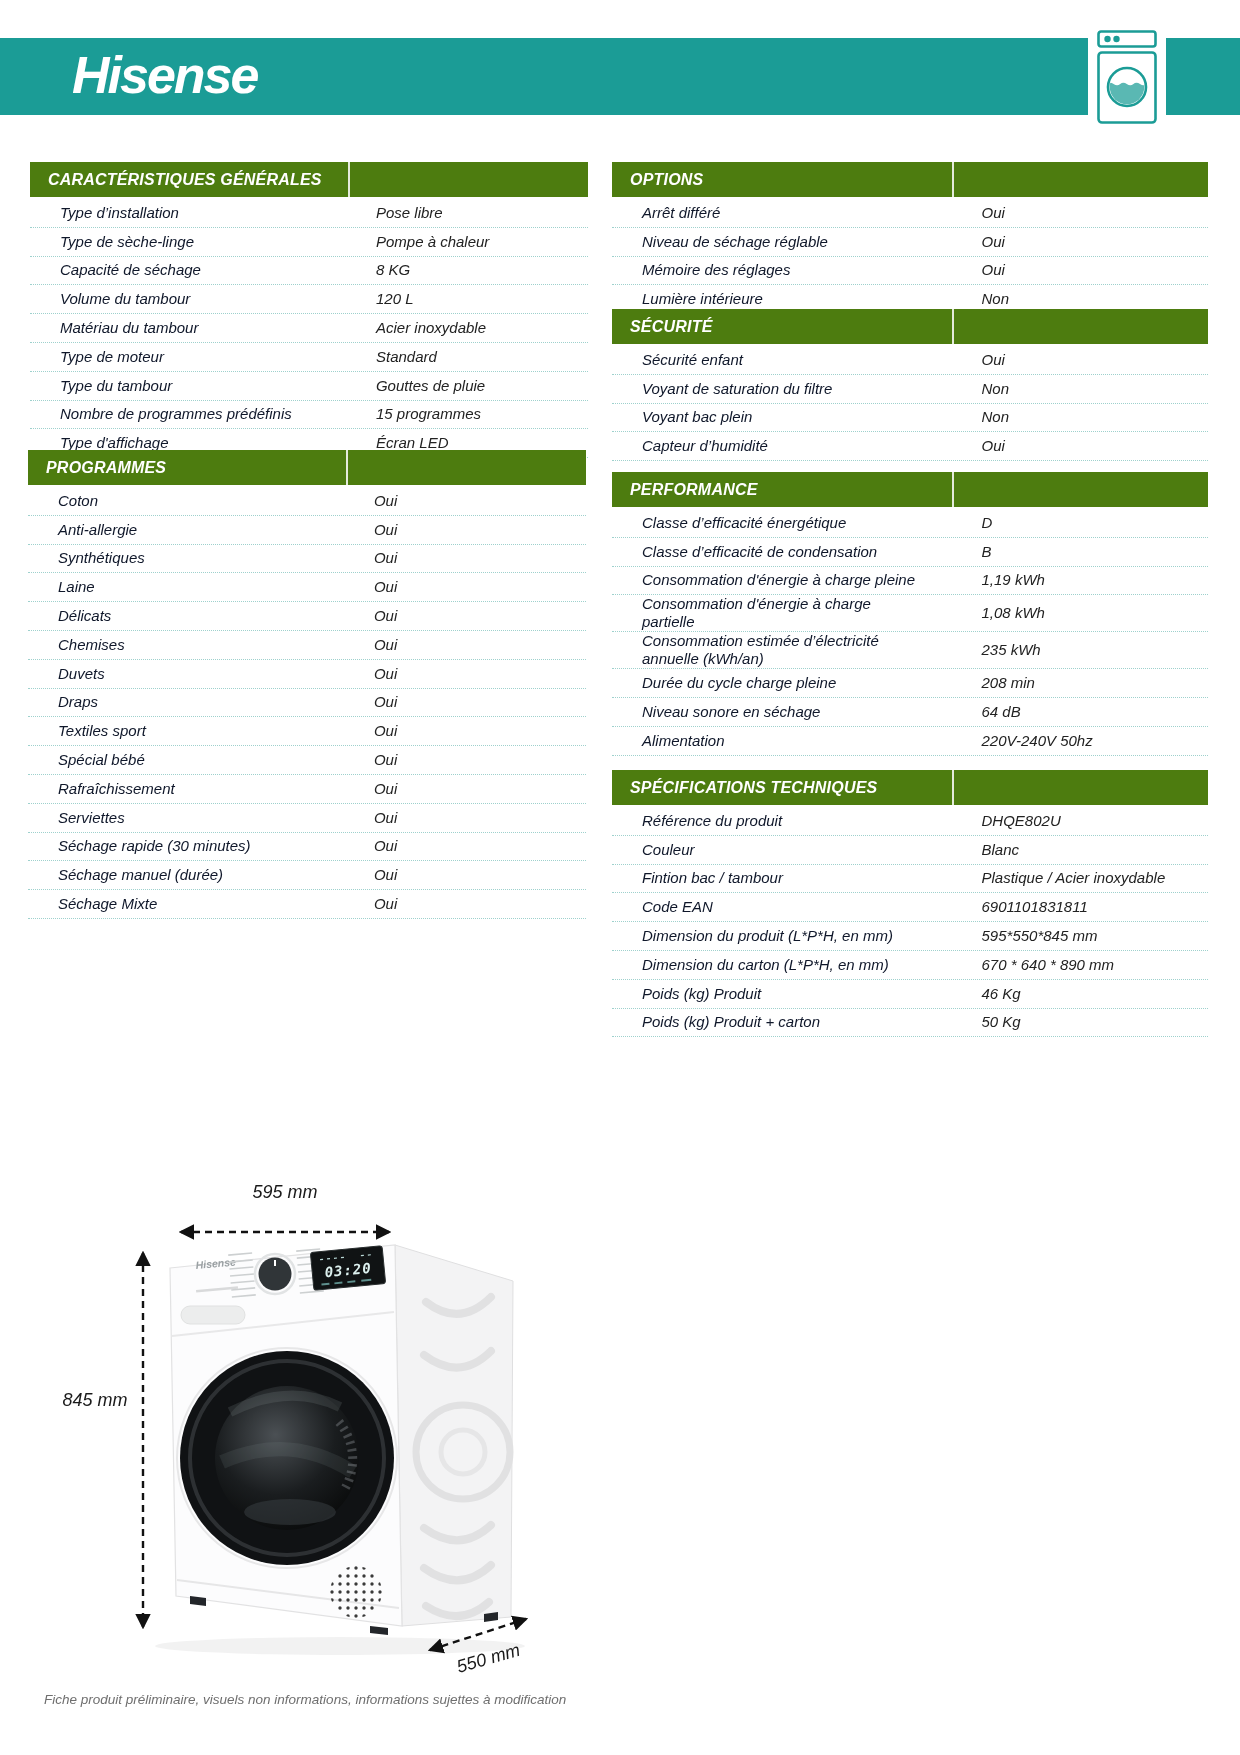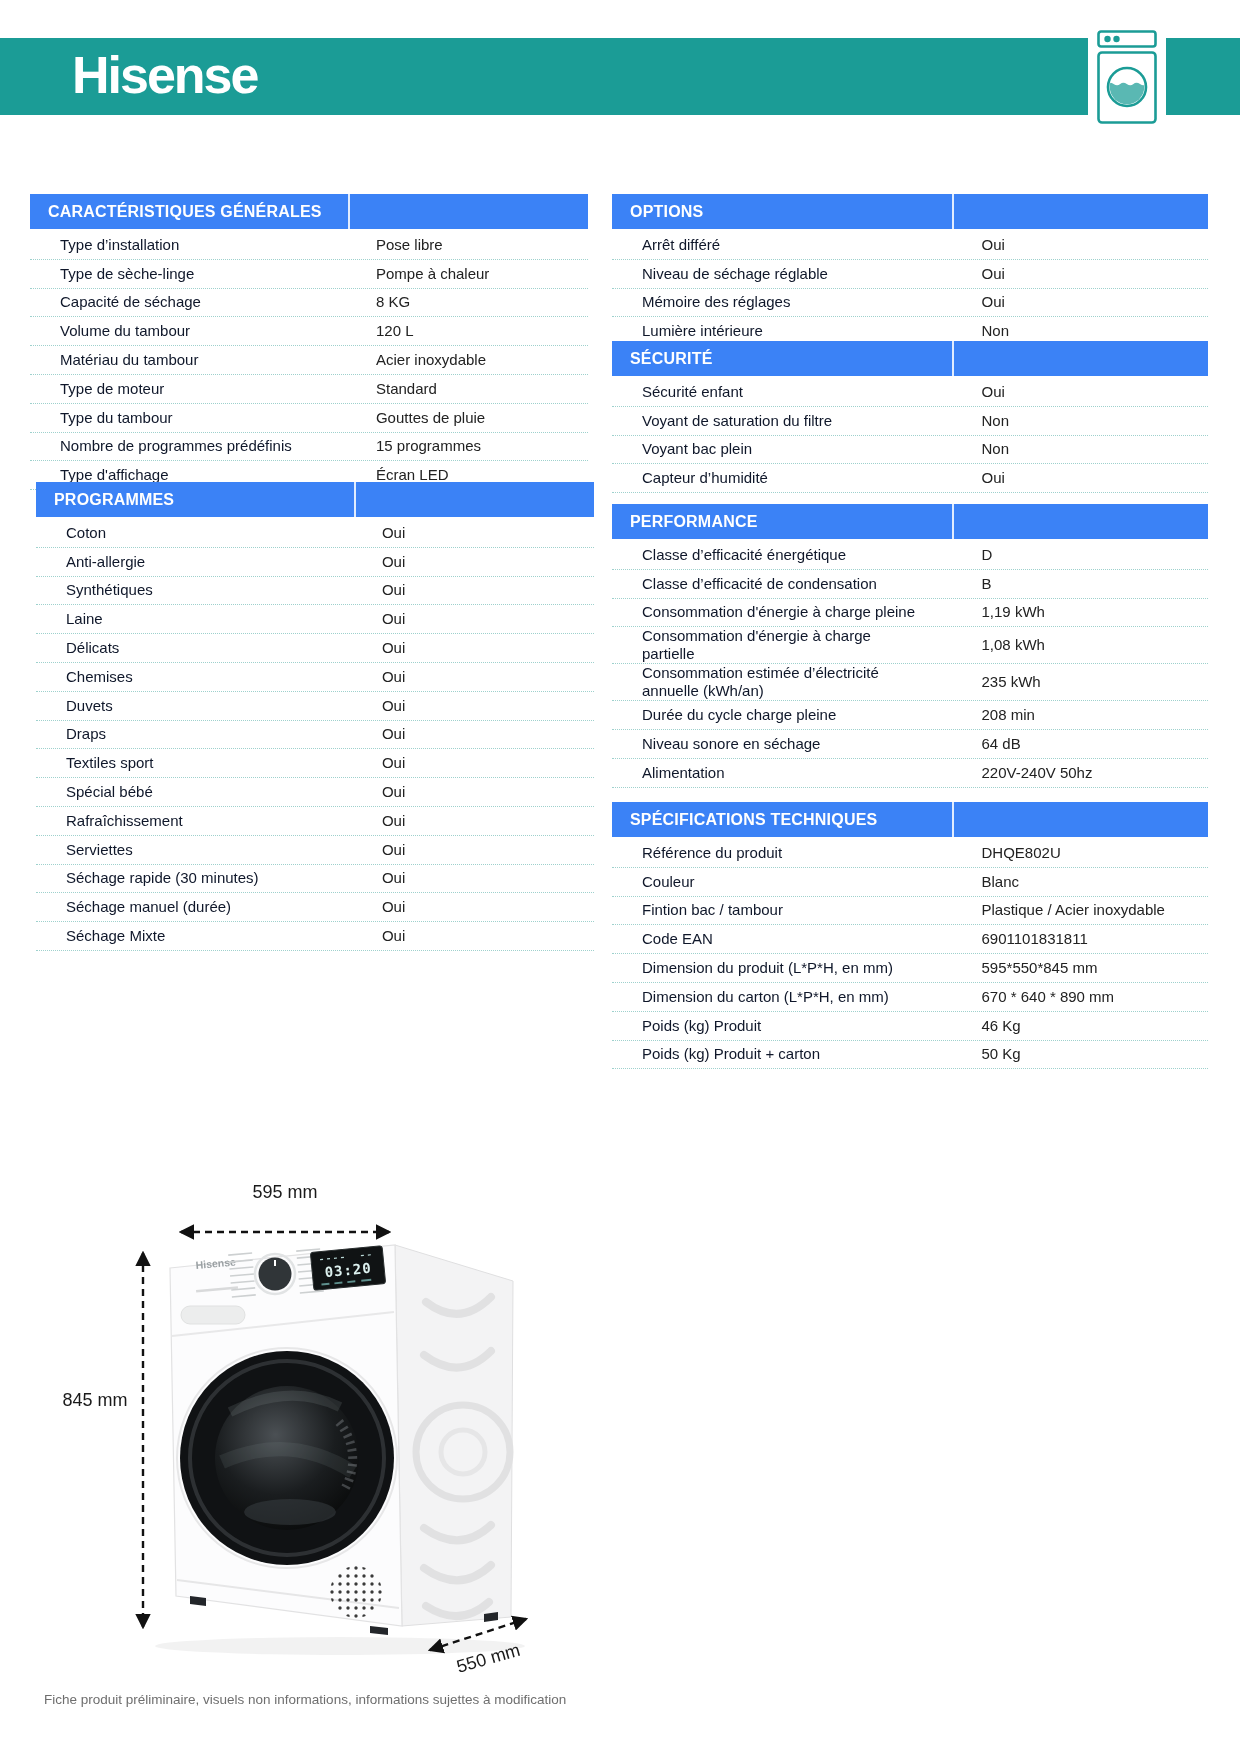--- a/index.html
+++ b/index.html
@@ -1,35 +1,36 @@
 <!DOCTYPE html>
 <html><head>
 <meta charset="utf-8">
 <style>
   html,body{margin:0;padding:0;background:#ffffff;}
   #page{
     position:relative;width:1240px;height:1713px;margin:0 auto;
     background:#ffffff;overflow:hidden;
     font-family:"Liberation Sans","DejaVu Sans",sans-serif;
     color:#262626;
+    font-style:italic;
   }
   
   .banner{position:absolute;left:0;top:38px;width:1240px;height:77px;background:#1B9C96;}
   .brand-logo{
     position:absolute;left:72px;top:38px;height:77px;line-height:74px;
     font-size:52px;font-weight:bold;color:#ffffff;letter-spacing:-2px;
   }
   .icon-box{
     position:absolute;left:1088px;top:30px;width:78px;height:95px;
     background:#ffffff;display:flex;align-items:center;justify-content:center;
   }
   
   .spec-section{position:absolute;}
   .sec-header{
-    position:relative;height:35px;background:#3b82f6;margin-top:32px;
+    position:relative;height:35px;background:#4d7c0f;
   }
   .sec-title{
     display:block;line-height:35px;padding-left:18px;
     color:#ffffff;font-weight:bold;font-size:16px;letter-spacing:.2px;
   }
   .sec-divider{
     position:absolute;top:0;left:57%;width:2px;height:35px;background:rgba(255,255,255,.85);
   }
   .sec-rows{margin-top:2px;}
   .spec-row{
@@ -198,21 +199,21 @@
         <div class="spec-row">
           <span class="lbl">Nombre de programmes prédéfinis</span>
           <span class="val">15 programmes</span>
         </div>
         <div class="spec-row">
           <span class="lbl">Type d'affichage</span>
           <span class="val">Écran LED</span>
         </div>
       </div>
     </section>
-    <section class="spec-section" style="left: 36px; width: 558px; top: 450px;">
+    <section class="spec-section" style="left: 28px; width: 558px; top: 450px;">
       <div class="sec-header">
         <span class="sec-title">PROGRAMMES</span>
         <div class="sec-divider"></div>
       </div>
       <div class="sec-rows">
         <div class="spec-row">
           <span class="lbl">Coton</span>
           <span class="val">Oui</span>
         </div>
         <div class="spec-row">

